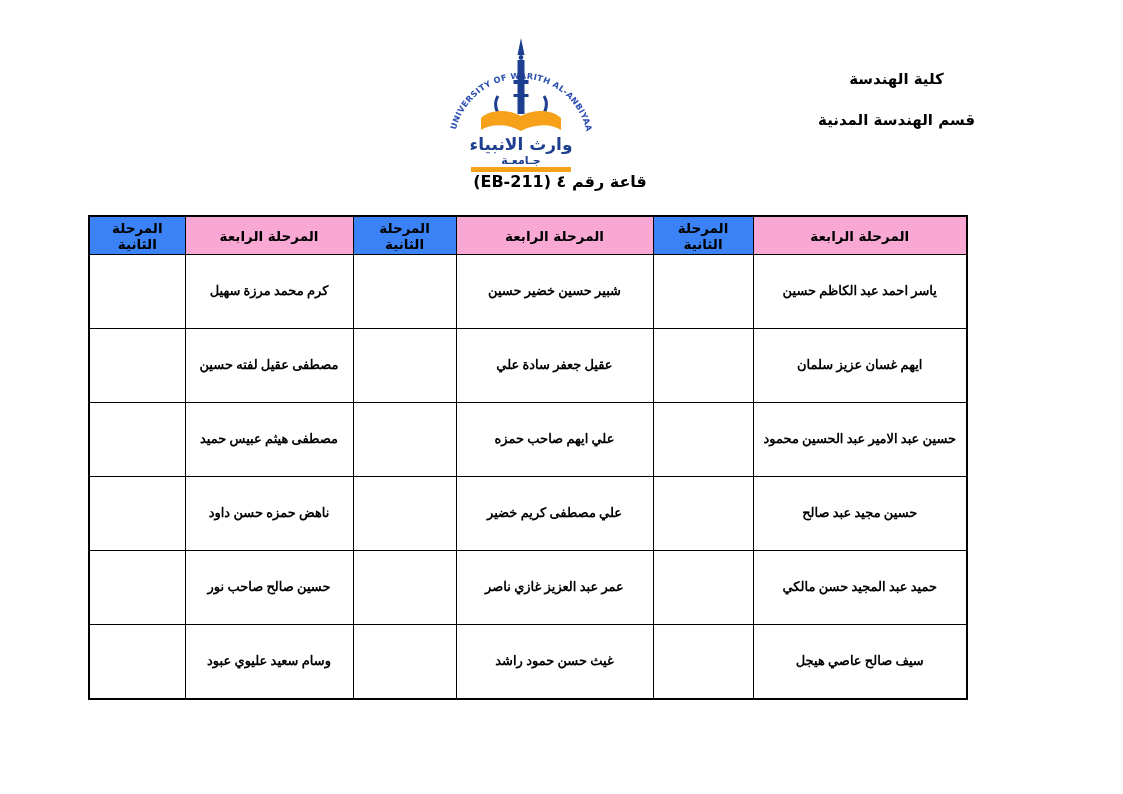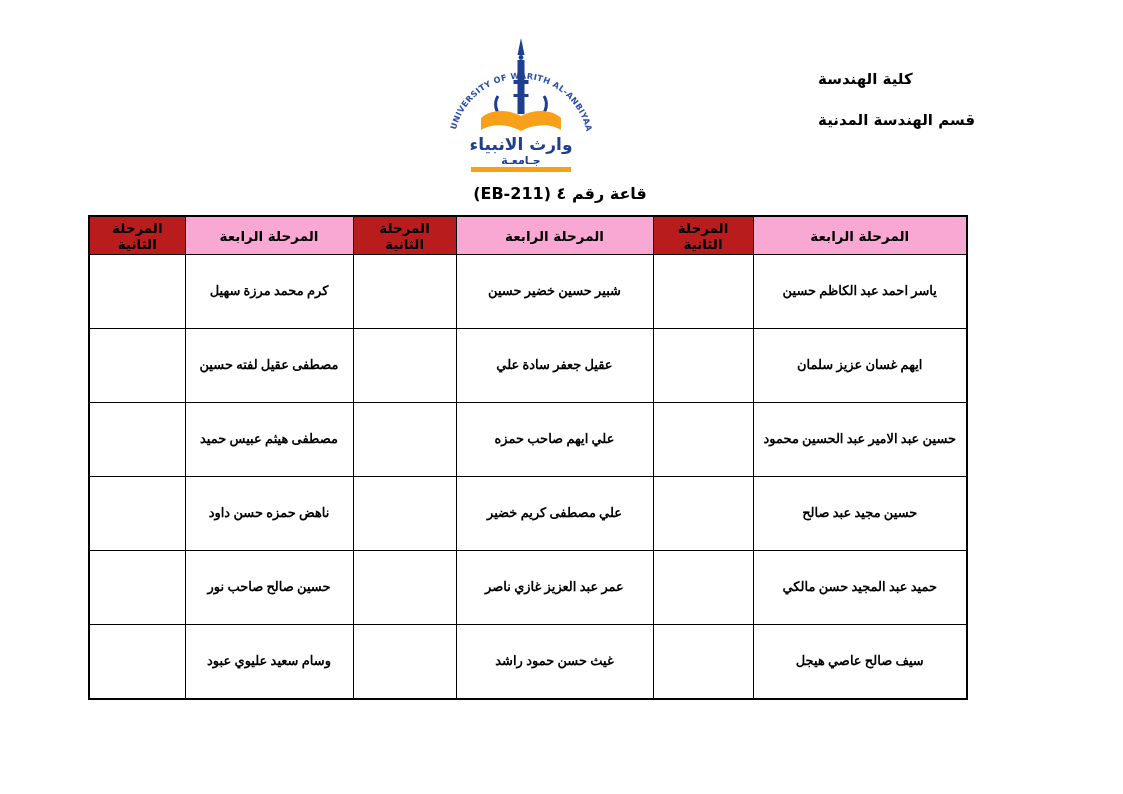--- a/index.html
+++ b/index.html
@@ -8,37 +8,37 @@
     width:1123px;height:794px;
     background:#ffffff;
     font-family:"DejaVu Sans", sans-serif;
     color:#000;
     overflow:hidden;
   }
   
   .dept-info{
     position:absolute;
     top:72px;right:148px;
-    text-align:left;
+    text-align:center;
     direction:rtl;
     font-weight:bold;
     font-size:15px;
     line-height:1.0;
   }
   .dept-info .line{margin-bottom:26px; white-space:nowrap;}
   
   .logo-wrap{
     position:absolute;
     top:36px;left:441px;
     width:160px;height:140px;
   }
   
   .hall-title{
     position:absolute;
-    top:184px;left:360px;width:400px;
+    top:172px;left:360px;width:400px;
     text-align:center;
     direction:rtl;
     font-weight:bold;
     font-size:16px;
     white-space:nowrap;
   }
   
   .seating-table{
     position:absolute;
     top:215px;left:88px;
@@ -53,21 +53,21 @@
     padding:2px 6px;
     font-size:13px;
     font-weight:bold;
     text-align:center;
     vertical-align:middle;
     overflow:hidden;
   }
   .seating-table thead th{height:33px;font-size:13.5px;}
   .seating-table tbody td{height:69px;font-family:Liberation Serif, serif;}
   .hdr-fourth{background:#f9a8d4;}
-  .hdr-second{background:#b91c1c;}
+  .hdr-second{background:#3b82f6;}
   .name-cell{line-height:1.55;}
 </style>
 </head>
 <body>
 
 <div class="page">
 
   <div class="dept-info">
     <div class="line">كلية الهندسة</div>
     <div class="line">قسم الهندسة المدنية</div>

